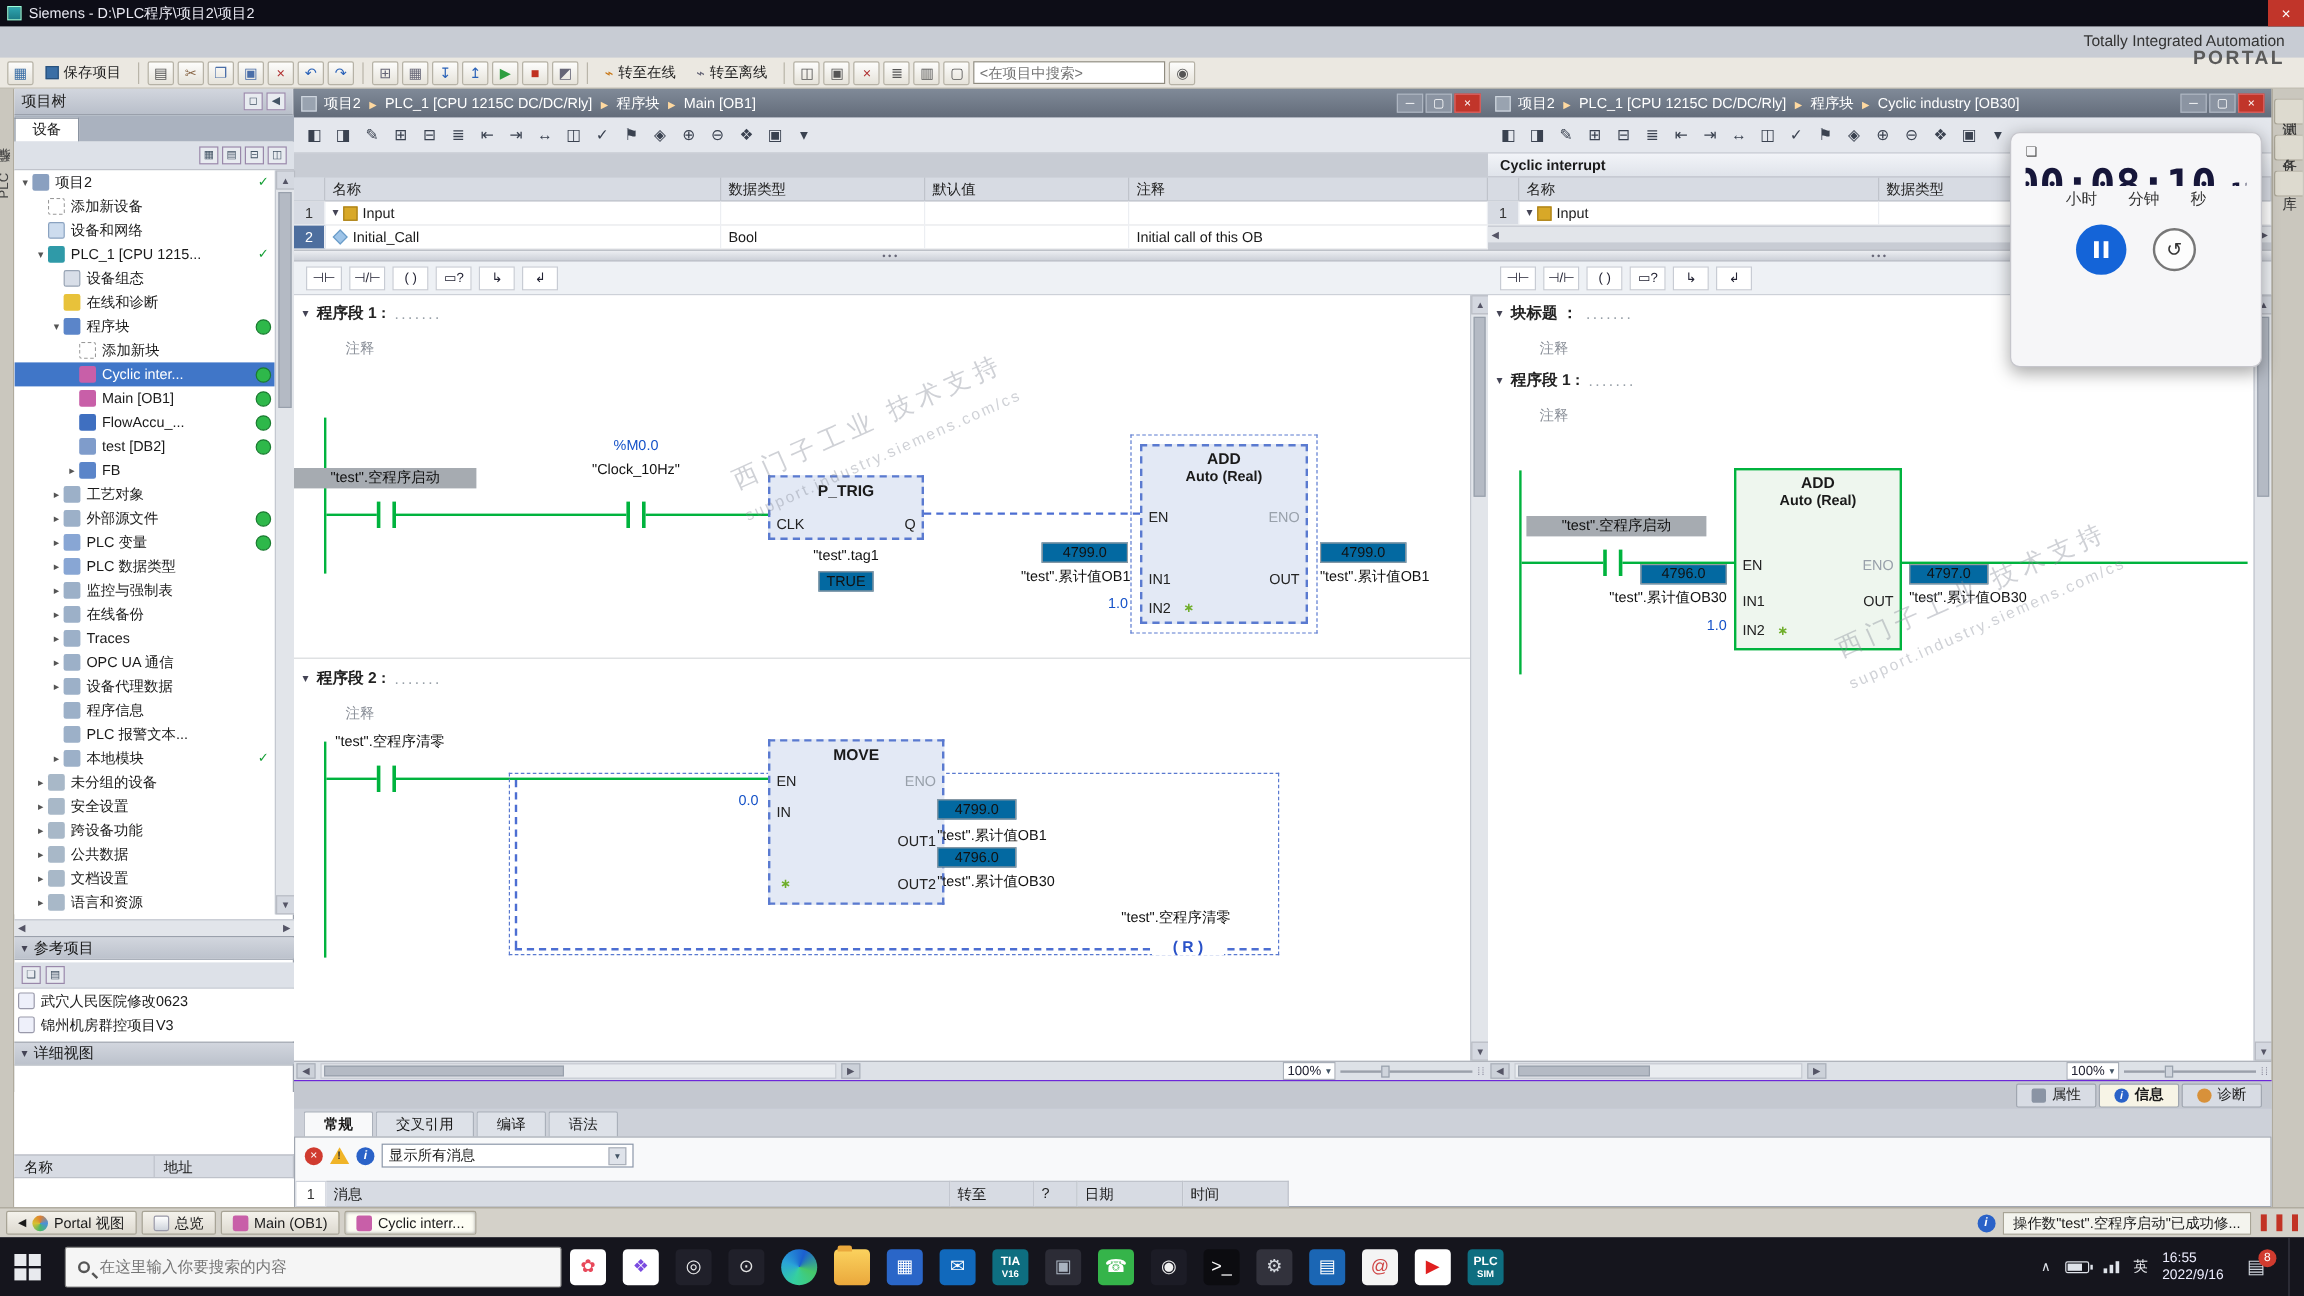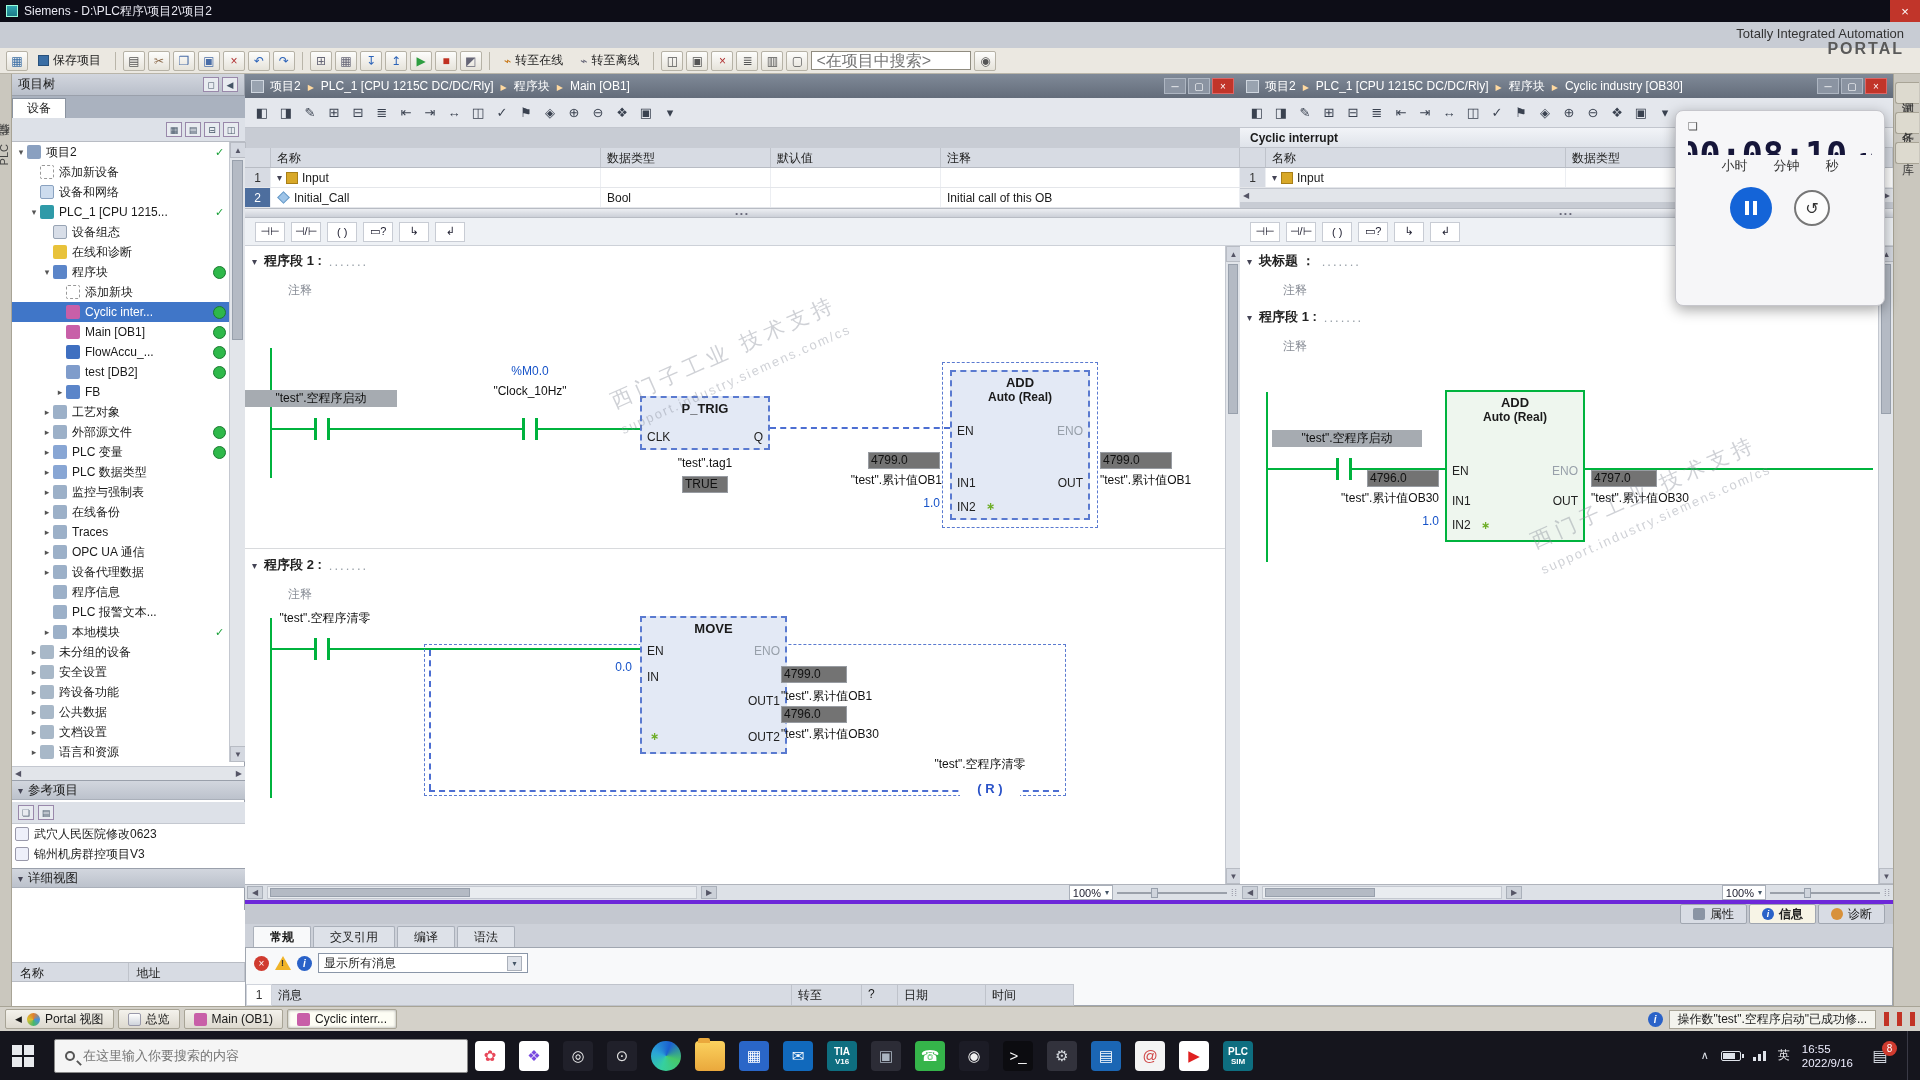--- a/index.html
+++ b/index.html
@@ -11,21 +11,21 @@
 #titlebar .appico{width:12px;height:12px;background:linear-gradient(#2fa6b0,#1d7d88);border:1px solid #9fd;flex:none}
 #titlebar .tclose{margin-left:auto;width:30px;height:22px;background:#c1352a;color:#fff;display:flex;align-items:center;justify-content:center;font-size:13px}
 #menubar{position:absolute;left:0;top:22px;width:1920px;height:26px;background:#ebe8e1;border-bottom:1px solid #cfccc2;display:flex;align-items:center;padding-left:4px}
 .mitem{padding:0 10px;font-size:13px;color:#222;height:100%;display:flex;align-items:center}
 #toolbar{position:absolute;left:0;top:48px;width:1920px;height:26px;background:#ebe8e1;border-bottom:1px solid #b9b5a9;display:flex;align-items:center;padding-left:6px;gap:3px}
 .tbox{min-width:22px;height:20px;border:1px solid #b6b2a6;background:linear-gradient(#fdfdfc,#e6e3da);display:flex;align-items:center;justify-content:center;font-size:12px;color:#555;border-radius:2px;padding:0 2px}
 .tbtn{display:flex;align-items:center;gap:4px;padding:0 7px;height:20px;font-size:12px;color:#222}
 .tbtn .mini{width:11px;height:11px;background:#3a6ea5;border:1px solid #28517c;flex:none}
 .tbtn .plug{color:#c87818;font-weight:bold}
 .sep{width:1px;height:18px;background:#b9b5a9;margin:0 4px}
-#proj-search{width:160px;height:19px;border:1px solid #908c80;font-size:16px;padding:4px 4px;color:#555;background:#fff}
+#proj-search{width:160px;height:19px;border:1px solid #908c80;font-size:12px;padding:4px 4px;color:#555;background:#fff}
 #tia{position:absolute;right:16px;top:26px;text-align:right;line-height:15px}
 #tia .l1{font-size:13px;color:#333}
 #tia .l2{font-size:16px;font-weight:bold;color:#5a5a5a;letter-spacing:2px}
 
 #leftrail{position:absolute;left:0;top:74px;width:12px;height:932px;background:#cac7be;border-right:1px solid #a8a496}
 #leftrail span{position:absolute;top:70px;left:0;writing-mode:vertical-lr;transform:rotate(180deg);font-size:11px;color:#444;width:12px;text-align:center}
 
 #ptree{position:absolute;left:12px;top:74px;width:233px;height:932px;background:#fff;border-right:1px solid #9aa0ab}
 .phdr{height:22px;background:linear-gradient(#d2d6de,#b9bfca);display:flex;align-items:center;padding:0 6px;font-size:12.5px;color:#222;border-bottom:1px solid #9aa0ab}
 .phdr .hico{margin-left:auto;display:flex;gap:3px}
@@ -104,21 +104,21 @@
 .cmt{position:absolute;color:#8a8f98;font-size:12px}
 .wz{position:absolute;background:#00b33e}
 .wd{position:absolute;border-top:2px dashed #4c6ed2;height:0}
 .wdv{position:absolute;border-left:2px dashed #4c6ed2;width:0}
 .ct{position:absolute;width:16px;height:22px;border-left:3px solid #00b33e;border-right:3px solid #00b33e}
 .hl{position:absolute;background:#a6abb1;color:#101010;text-align:center;font-size:12px;line-height:17px}
 .opnd{position:absolute;font-size:12px;color:#111;white-space:nowrap}
 .opnd.c{text-align:center}.opnd.r{text-align:right}
 .bluev{position:absolute;color:#1552c8;font-size:12px;text-align:right;white-space:nowrap}
 .bluec{position:absolute;color:#1552c8;font-size:12px;text-align:center;white-space:nowrap}
-.mon{position:absolute;background:#737373;border:1px solid #989ca2;color:#111;font-size:12px;line-height:15px;padding:0 2px}
+.mon{position:absolute;background:#0369a1;border:1px solid #989ca2;color:#111;font-size:12px;text-align:center;line-height:15px;padding:0 2px}
 .blk{position:absolute;background:#e3e9f5;border:2px dashed #5a7ad0;font-size:12px}
 .blk.on{border:2px solid #00b33e;background:#eef6ee}
 .blk .bt{font-weight:bold;text-align:center;font-size:13px;margin-top:3px}
 .blk .bm{text-align:center;font-size:12px;font-weight:bold}
 .pin{position:absolute;font-size:12px;color:#222;white-space:nowrap}
 .pin.l{left:5px}.pin.r{right:5px;text-align:right}.pin.gray{color:#98a0aa}
 .selrect{position:absolute;border:1px dashed #5a7ad0}
 .sprk{position:absolute;color:#6fae2a;font-weight:bold;font-size:11px}
 .sprk::before{content:"∗"}
 .coil{position:absolute;font-size:13px;font-weight:bold;color:#2a52c8;background:#fff;text-align:center}
@@ -133,21 +133,21 @@
 #timer .tunits{display:flex;justify-content:center;gap:26px;font-size:13px;color:#333;margin-top:2px}
 #timer .tbtns{display:flex;justify-content:center;gap:22px;margin-top:12px;align-items:center}
 .btn-pause{width:42px;height:42px;border-radius:50%;background:#1464d8;display:flex;align-items:center;justify-content:center;gap:4px}
 .btn-pause i{display:block;width:4px;height:14px;background:#fff}
 .btn-reset{width:36px;height:36px;border-radius:50%;border:2px solid #777;display:flex;align-items:center;justify-content:center;font-size:16px;color:#333;background:#fdfdfd}
 
 #rstrip{position:absolute;left:1893px;top:74px;width:27px;height:932px;background:#cac7be;border-left:1px solid #a8a496;display:flex;flex-direction:column;align-items:center;padding-top:8px;gap:8px}
 .vtab{writing-mode:vertical-rl;background:#dddacf;border:1px solid #a8a496;border-right:none;padding:10px 3px;font-size:12px;color:#333;border-radius:3px 0 0 3px}
 
 #insp{position:absolute;left:245px;top:900px;width:1648px;height:106px;background:#cdd1d9}
-#insp-top{position:absolute;left:0;top:0;width:100%;height:24px;background:#c4c8d0;border-top:4px solid #6d28d9;display:flex;align-items:center;justify-content:flex-end;gap:2px;padding:0 8px}
+#insp-top{position:absolute;left:0;top:0;width:100%;height:24px;background:#c4c8d0;border-top:1px solid #6d28d9;display:flex;align-items:center;justify-content:flex-end;gap:2px;padding:0 8px}
 .itab{display:flex;align-items:center;gap:5px;height:20px;padding:0 12px;border:1px solid #a0a6b0;background:#d8dce4;font-size:12px;border-radius:2px}
 .itab.active{background:#f7f4e6;font-weight:bold}
 .tico{width:12px;height:12px;border-radius:50%;flex:none}
 .tico.prop{background:#8a94a4;border-radius:2px}
 .tico.info{background:#2a62c8;color:#fff;font-size:9px;line-height:12px;text-align:center;font-style:italic;font-weight:bold}
 .tico.info::before{content:"i"}
 .tico.diag{background:#d8913a}
 #insp-sub{position:absolute;left:0;top:24px;width:100%;height:24px;display:flex;align-items:flex-end;padding-left:8px;background:#cdd1d9}
 .stab{height:22px;padding:0 16px;display:flex;align-items:center;border:1px solid #aab0ba;border-bottom:none;background:#dde1e8;margin-right:2px;border-radius:2px 2px 0 0;font-size:12px}
 .stab.active{background:#f8f9fa;font-weight:bold}

